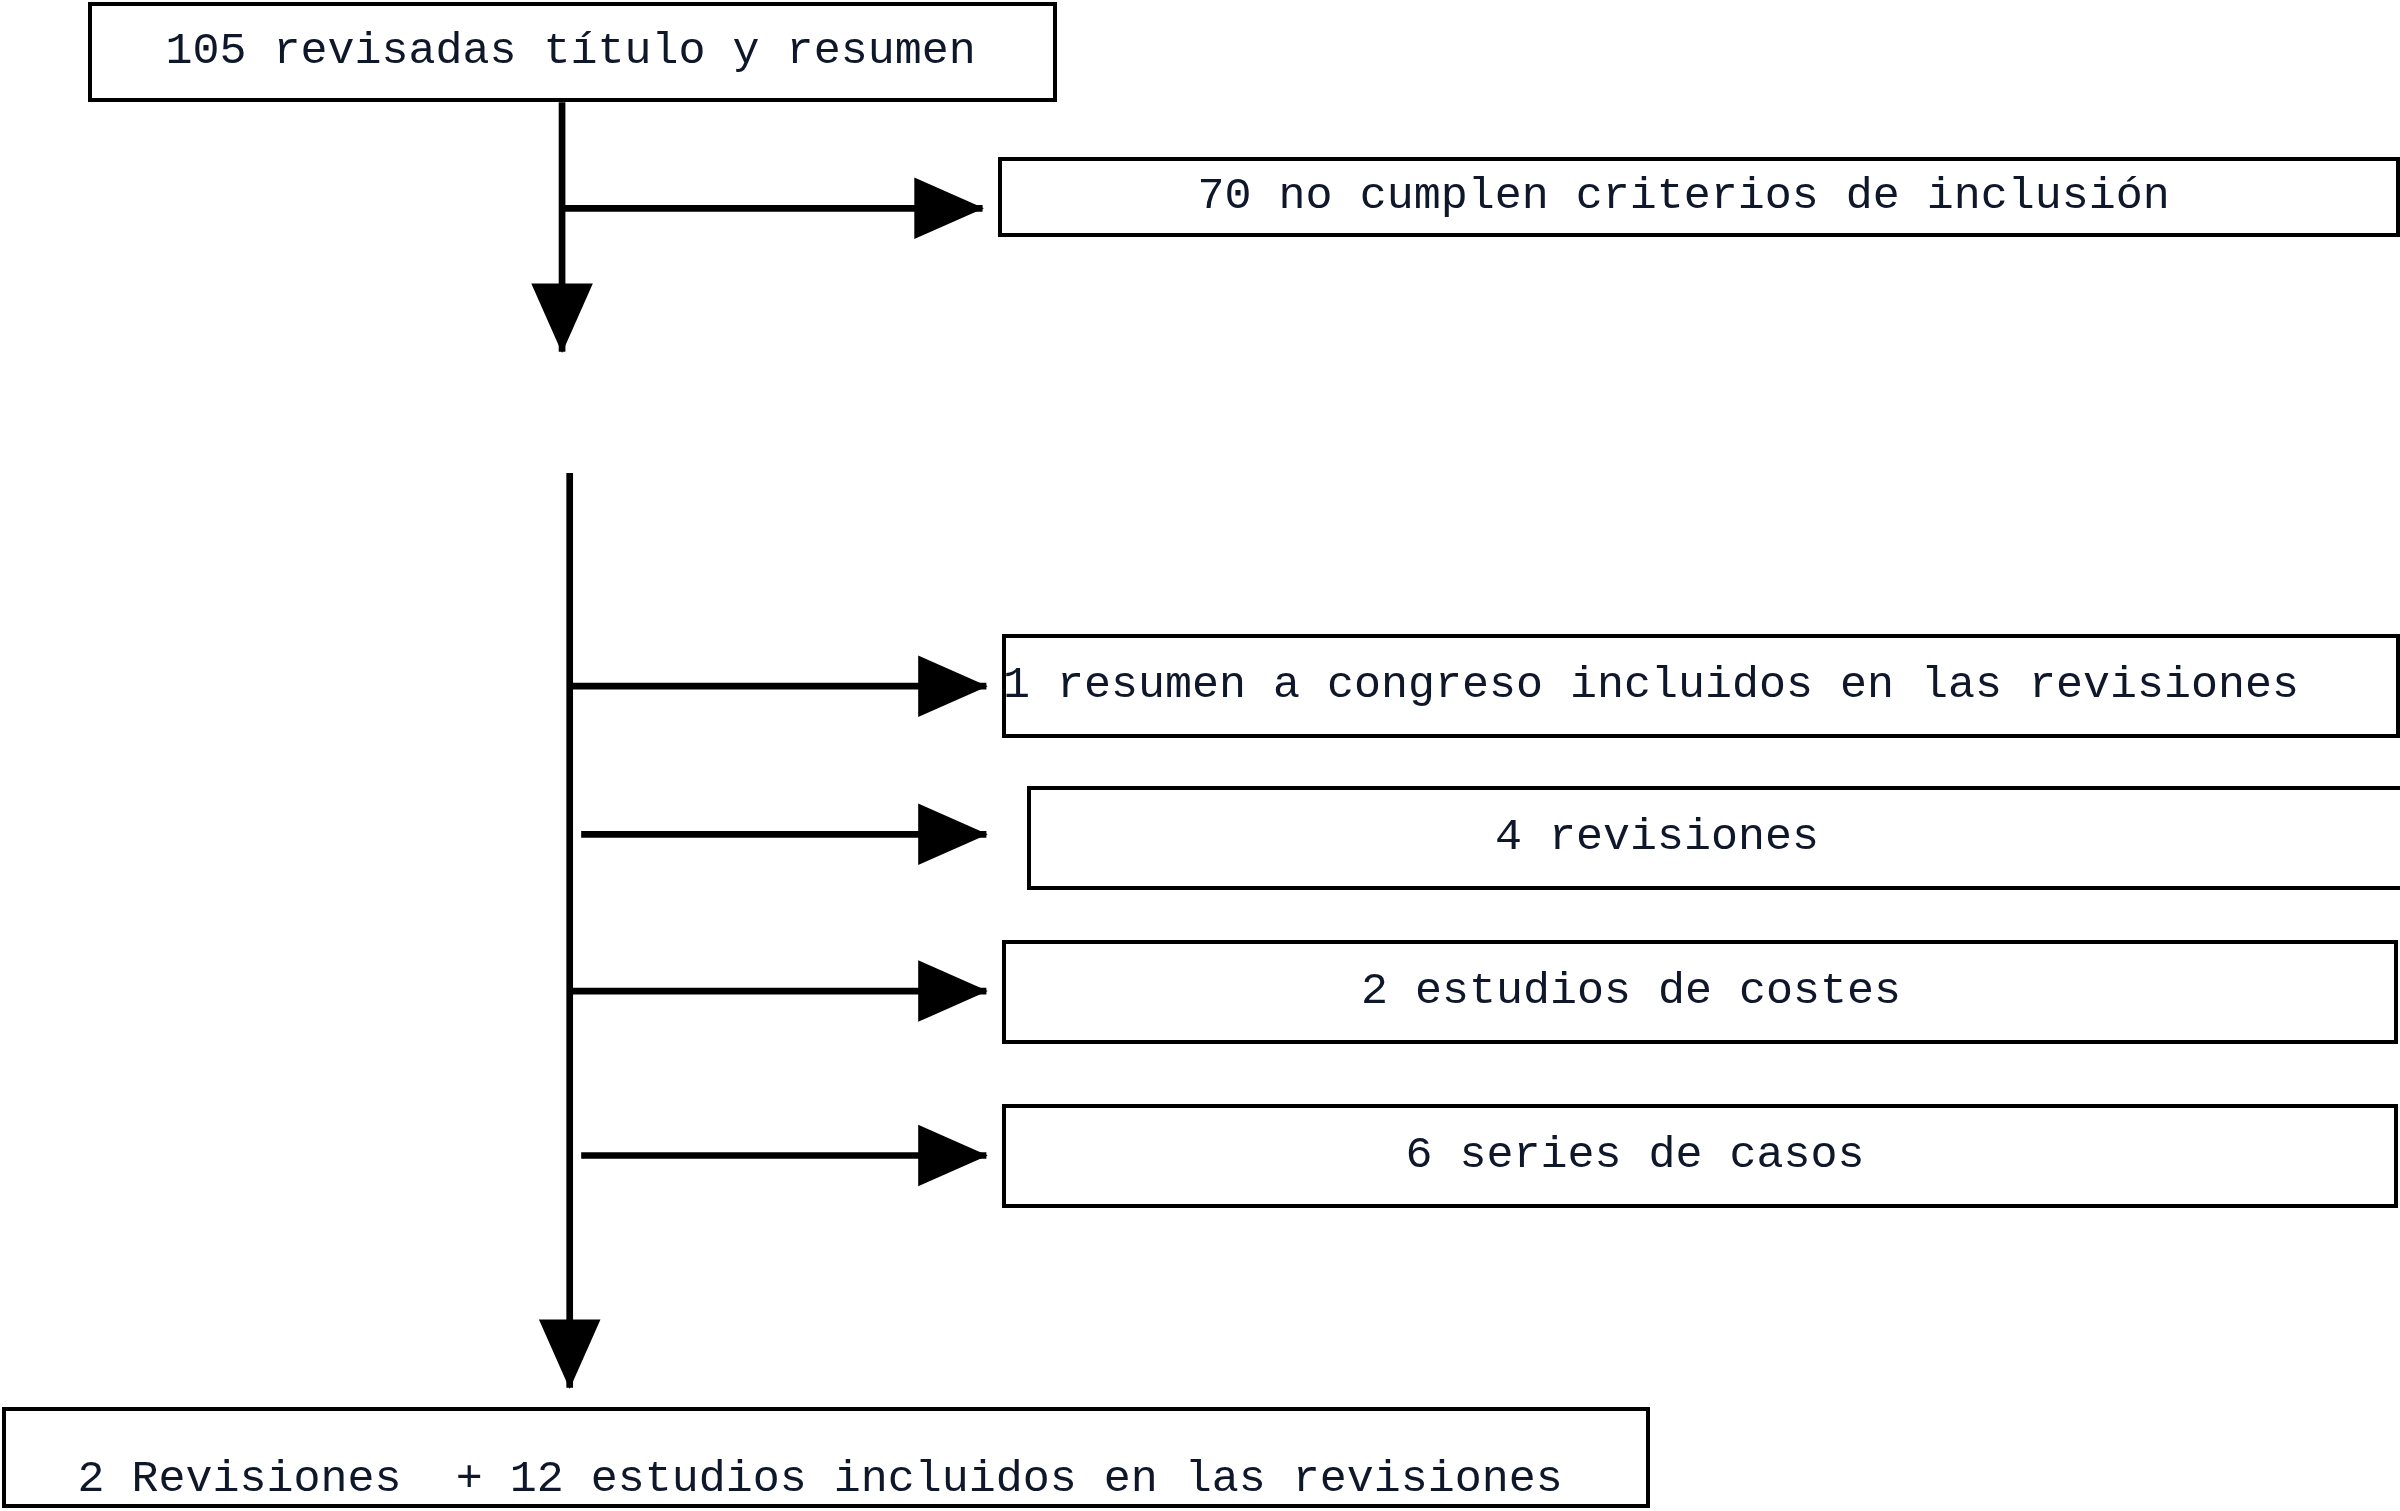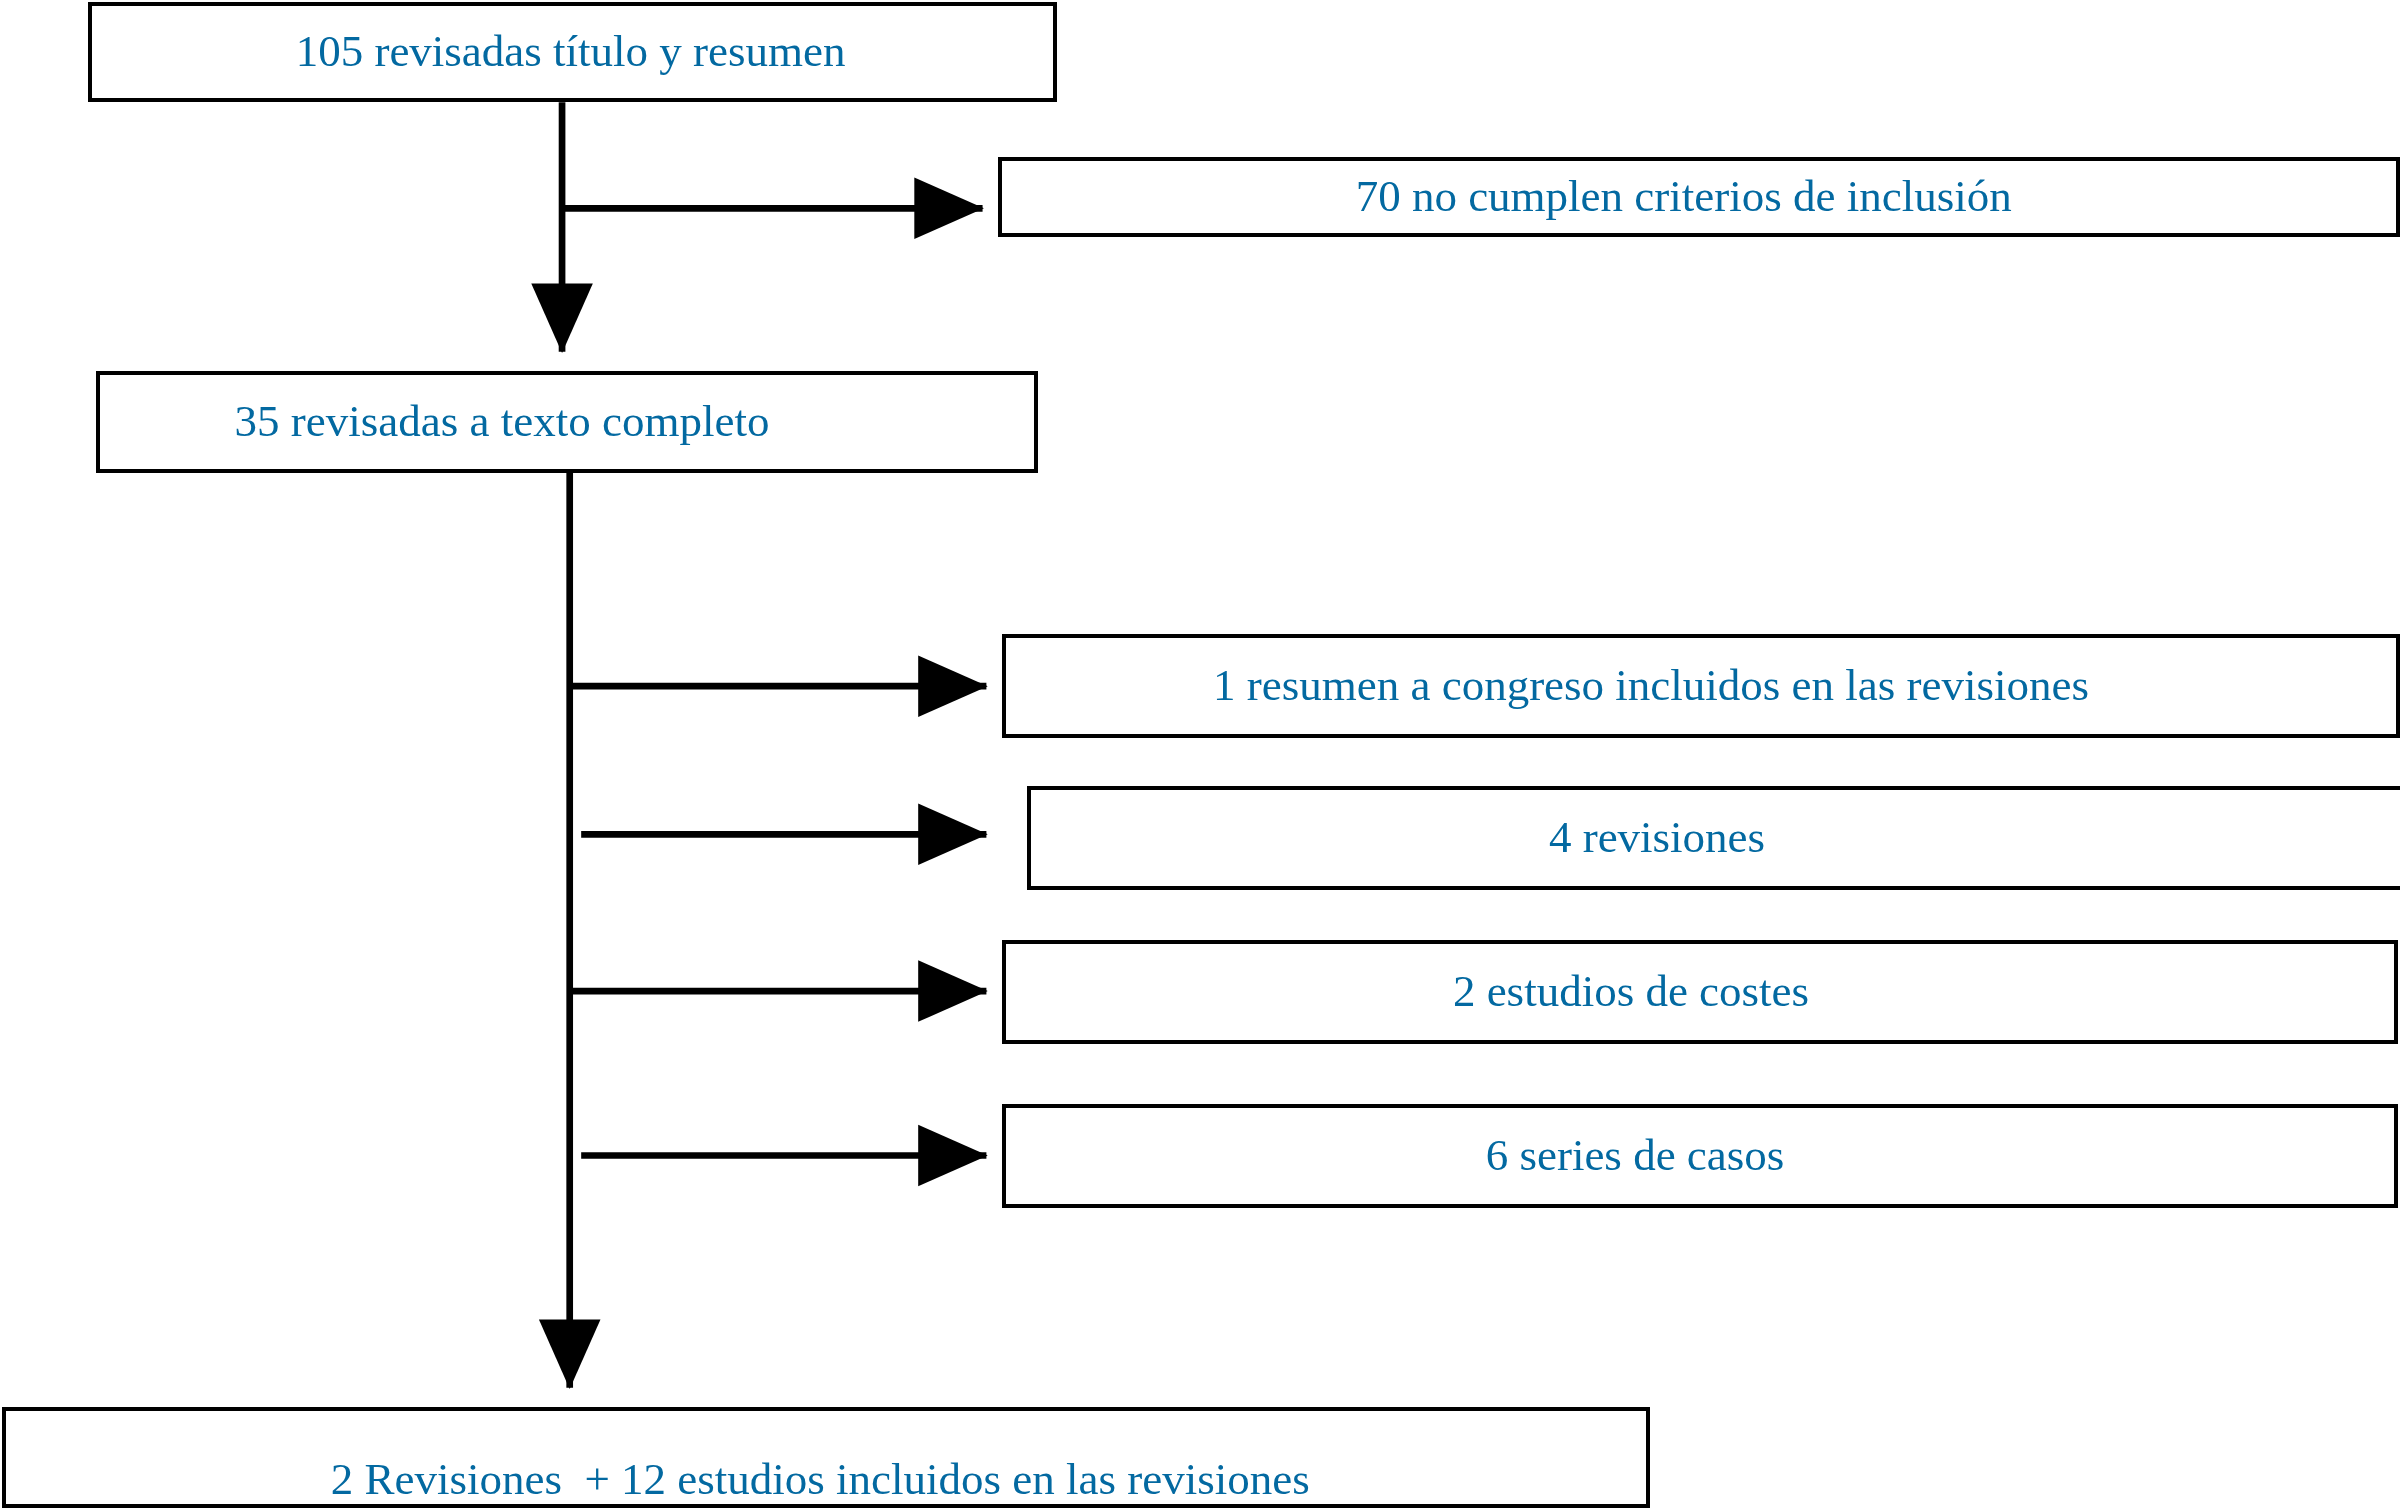--- a/index.html
+++ b/index.html
@@ -25,24 +25,24 @@
   .node-box {
     position: absolute;
     box-sizing: border-box;
     border: 4.8px solid #000000;
     background: #ffffff;
     display: flex;
     align-items: center;
     justify-content: center;
   }
   .node-label {
-    font-family: Liberation Serif, serif;
+    font-family: Liberation Mono, monospace;
     font-size: 45px;
     line-height: 1.1;
-    color: #0369a1;
+    color: #0f172a;
     white-space: pre;
     text-align: center;
     letter-spacing: 0px;
   }
   
   #node-screened      { left: 88px;   top: 1.9px;    width: 969px; height: 100px; }
   #node-excluded      { left: 998px; top: 157px;  width: 1402px; height: 80px; }
   #node-fulltext      { left: 96px;  top: 371px;  width: 942px;  height: 102px; }
   #node-abstract      { left: 1002px; top: 634px;  width: 1398px; height: 104px; }
   #node-reviews       { left: 1027px; top: 786px;  width: 1398px; height: 104px; }
@@ -105,23 +105,20 @@
   </svg>
 
   <div class="node-box" id="node-screened">
     <span class="node-label">105 revisadas título y resumen</span>
   </div>
 
   <div class="node-box" id="node-excluded">
     <span class="node-label">70 no cumplen criterios de inclusión</span>
   </div>
 
-  <div class="node-box" id="node-fulltext">
-    <span class="node-label">35 revisadas a texto completo</span>
-  </div>
 
   <div class="node-box" id="node-abstract">
     <span class="node-label">1 resumen a congreso incluidos en las revisiones</span>
   </div>
 
   <div class="node-box" id="node-reviews">
     <span class="node-label">4 revisiones</span>
   </div>
 
   <div class="node-box" id="node-cost">

